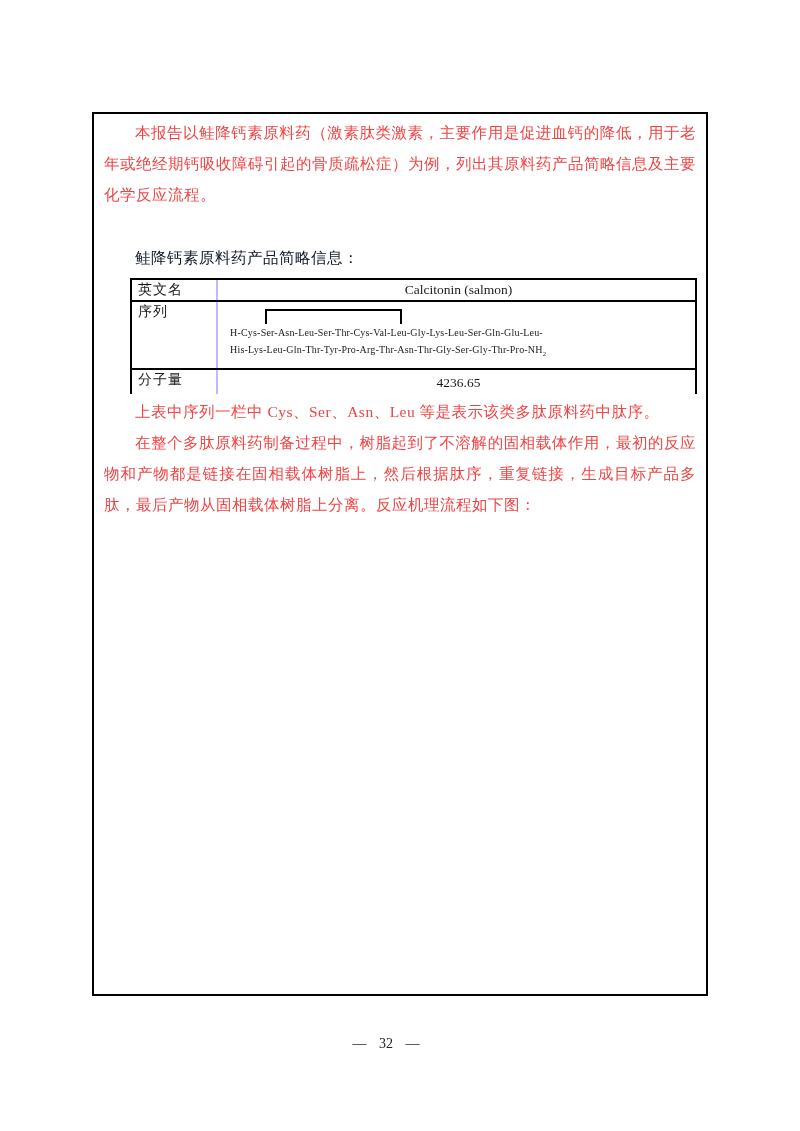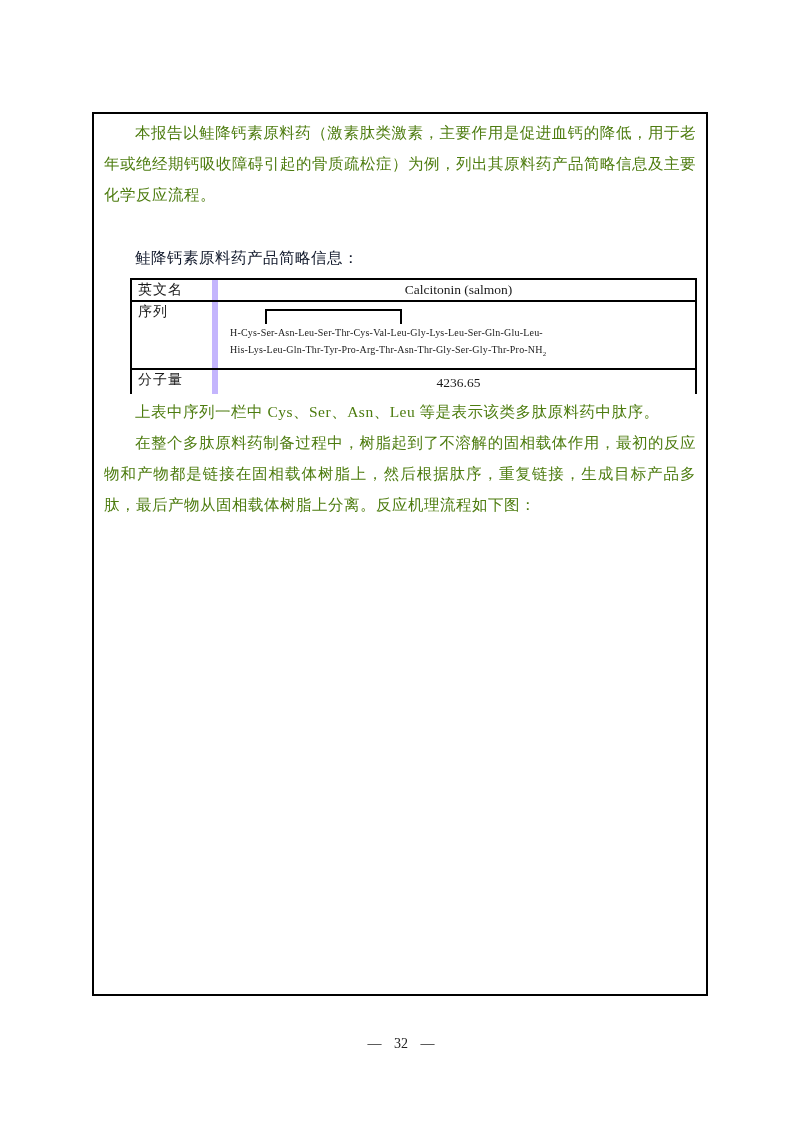--- a/index.html
+++ b/index.html
@@ -21,21 +21,21 @@
     height: 884px;
     border: 2px solid #000000;
     padding: 3px 10px 0 10px;
   }
   .body-text {
     font-size: 15.5px;
     line-height: 31px;
     text-align: justify;
     text-indent: 2em;
     letter-spacing: 0.5px;
-    color: #4d7c0f;
+    color: #ef4444;
   }
   .caption-line {
     font-size: 15.5px;
     line-height: 31px;
     text-indent: 2em;
     letter-spacing: 0.5px;
     color: #0f172a;
     margin-top: 32px;
   }
   
@@ -44,21 +44,21 @@
     width: 567px;
     border: 2px solid #000000;
     border-bottom: none;
     font-size: 13.5px;
     color: #1a1a1a;
   }
   .t-row { display: flex; border-bottom: 2px solid #000000; }
   .t-row.no-bottom { border-bottom: none; }
   .t-label {
     flex: 0 0 86px;
-    border-right: 6px solid #c4b5fd;
+    border-right: 2px solid #c4b5fd;
     padding: 1px 5px 1px 6px;
     font-size: 14px;
     letter-spacing: 1px;
     display: flex;
     align-items: flex-start;
   }
   .t-value {
     flex: 1;
     text-align: center;
     padding: 2px 4px 1px 8px;
@@ -82,21 +82,21 @@
     border-left: 2px solid #000000;
     border-right: 2px solid #000000;
   }
   sub { font-size: 0.68em; line-height: 0; }
   .formula { letter-spacing: 0.3px; }
   .num-line { line-height: 21px; }
   
   .footer {
     position: absolute;
     top: 1036px;
-    left: 15px;
+    left: 0;
     width: 772px;
     text-align: center;
     font-size: 14px;
     word-spacing: 9px;
     color: #222222;
   }
 </style>
 </head>
 <body>
 

